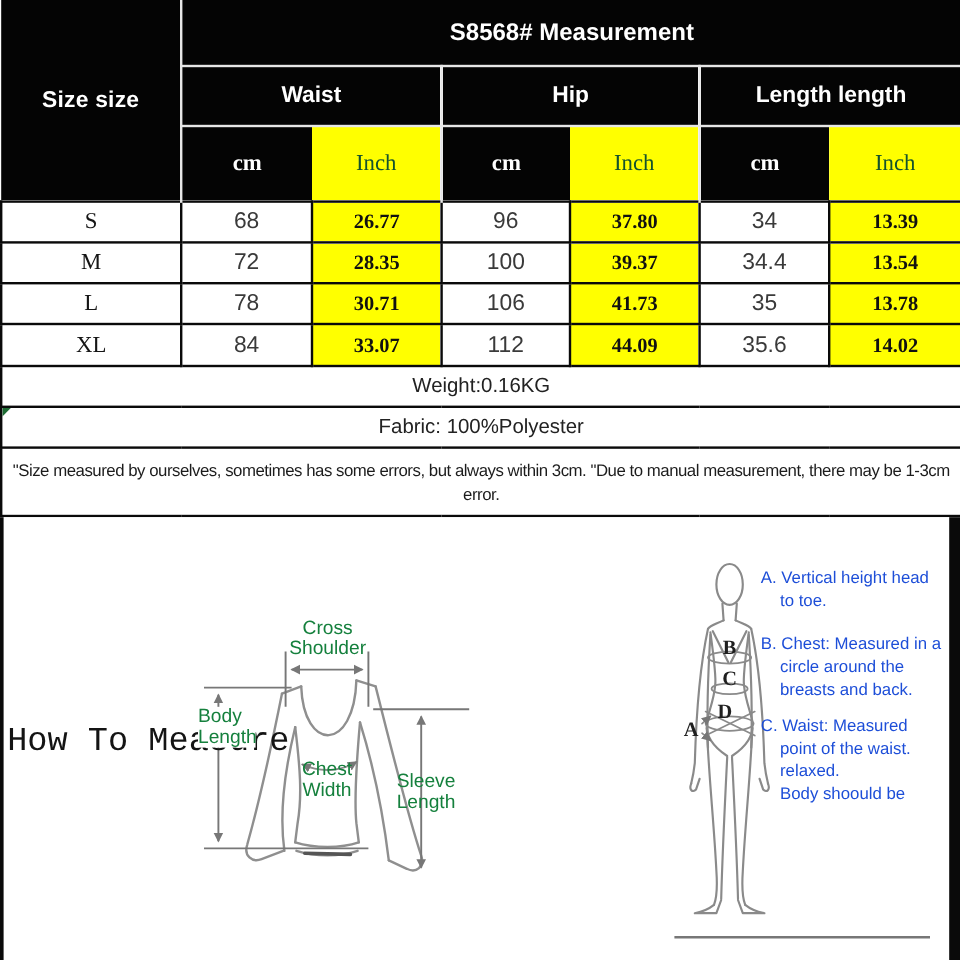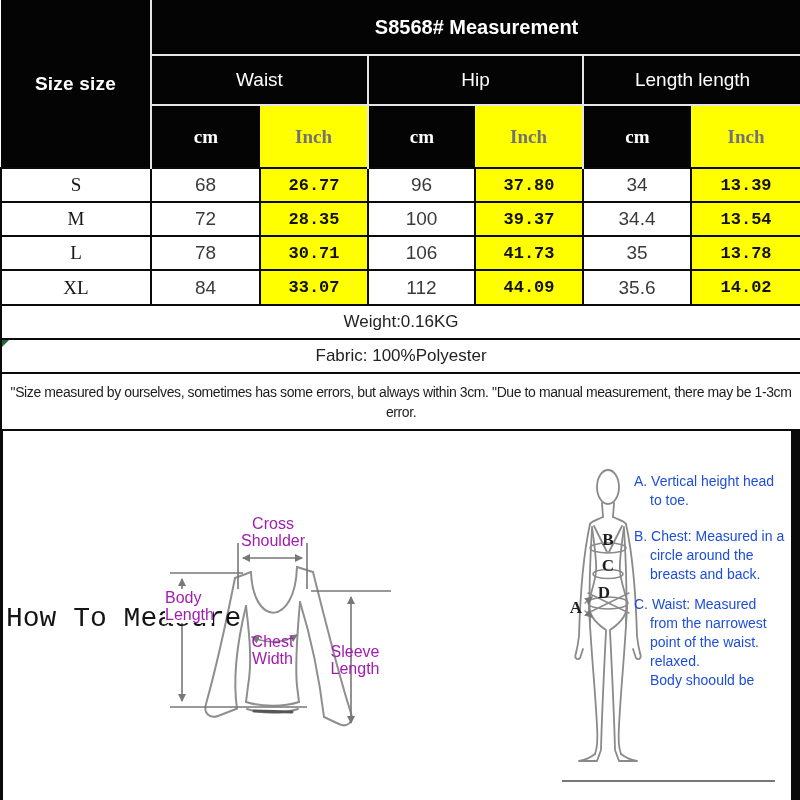--- a/index.html
+++ b/index.html
@@ -9,31 +9,31 @@
 
   
   table.size-table { border-collapse:collapse; table-layout:fixed; width:800px; }
   table.size-table td { padding:0; text-align:center; vertical-align:middle; overflow:hidden; }
 
   .dark { background:#040404; color:#fff; }
   .ylw  { background:#ffff00; }
 
   .size-cell  { border-right:2px solid #e6e6e6; font-size:19px; font-weight:600; letter-spacing:.2px; }
   .title-cell { border-bottom:2px solid #e6e6e6; font-size:20px; font-weight:600; }
-  .group-cell { border-bottom:2px solid #e6e6e6; font-size:19px; font-weight:400; }
+  .group-cell { border-bottom:2px solid #e6e6e6; font-size:19px; font-weight:700; }
   .sepl { border-left:2px solid #e6e6e6; }
 
   .unit-cm  { font-family:"Liberation Serif", serif; font-weight:700; font-size:19px; }
-  .unit-in  { font-family:"Liberation Serif", serif; font-weight:700; font-size:19px; color:#737373; }
+  .unit-in  { font-family:"Liberation Serif", serif; font-weight:400; font-size:19px; color:#14532d; }
 
   tr.r-data td, tr.r-weight td, tr.r-fabric td, tr.r-note td { border:2px solid #0a0a0a; }
 
   .sz-cell { font-family:"Liberation Serif", serif; font-size:19px; color:#151515; }
   .cm-cell { font-size:19px; color:#3a3a3a; }
-  .in-cell { font-family:Liberation Mono, monospace; font-weight:700; font-size:17px; color:#111; }
+  .in-cell { font-family:Liberation Serif, serif; font-weight:700; font-size:17px; color:#111; }
 
   tr.r-weight td, tr.r-fabric td { font-size:17px; color:#222; }
   tr.r-fabric td { position:relative; }
   .green-corner { position:absolute; left:0; top:0; width:0; height:0;
                   border-top:7px solid #1d6b33; border-right:7px solid transparent; }
 
   tr.r-note td { font-size:14px; color:#1c1c1c; line-height:20px; letter-spacing:-0.4px; }
   .note-line { white-space:nowrap; }
 
   
@@ -42,21 +42,21 @@
   #edge-left   { left:0; top:0; width:3px;  height:380px; }
   #edge-right  { left:791px; top:0; width:9px; height:380px; }
   #edge-bottom { left:0; top:379px; width:800px; height:7px; }
 
   #howto-heading { position:absolute; left:6px; top:172px; width:250px;
                    font-family:"Liberation Mono", monospace; font-size:28px;
                    color:#141414; white-space:nowrap; }
 
   svg.diagram { position:absolute; left:0; top:0; }
 
-  .dg-label { position:absolute; font-size:16px; line-height:17px; color:#a21caf;
+  .dg-label { position:absolute; font-size:16px; line-height:17px; color:#15803d;
               text-align:center; }
   #lbl-cross  { left:238px; top:84px;  width:70px; }
   #lbl-body   { left:165px; top:158px; width:48px; text-align:left; background:#fff; }
   #lbl-chest  { left:240px; top:202px; width:65px; }
   #lbl-sleeve { left:324px; top:212px; width:62px; }
 
   .fig-letter { position:absolute; width:16px; text-align:center;
                 font-family:"Liberation Serif", serif; font-weight:700;
                 font-size:17px; color:#1f1f1f; }
   #fl-b { left:600px; top:99px; }
@@ -260,21 +260,20 @@
       <div>A. Vertical height head</div>
       <div class="cont">to toe.</div>
     </div>
     <div class="note-item" id="note-b">
       <div>B. Chest: Measured in a</div>
       <div class="cont">circle around the</div>
       <div class="cont">breasts and back.</div>
     </div>
     <div class="note-item" id="note-c">
       <div>C. Waist: Measured</div>
-      <div class="cont">from the narrowest</div>
       <div class="cont">point of the waist.</div>
       <div class="cont">relaxed.</div>
       <div class="cont">Body shoould be</div>
     </div>
 
     <div class="edge" id="edge-left"></div>
     <div class="edge" id="edge-right"></div>
     <div class="edge" id="edge-bottom"></div>
   </div>
 

